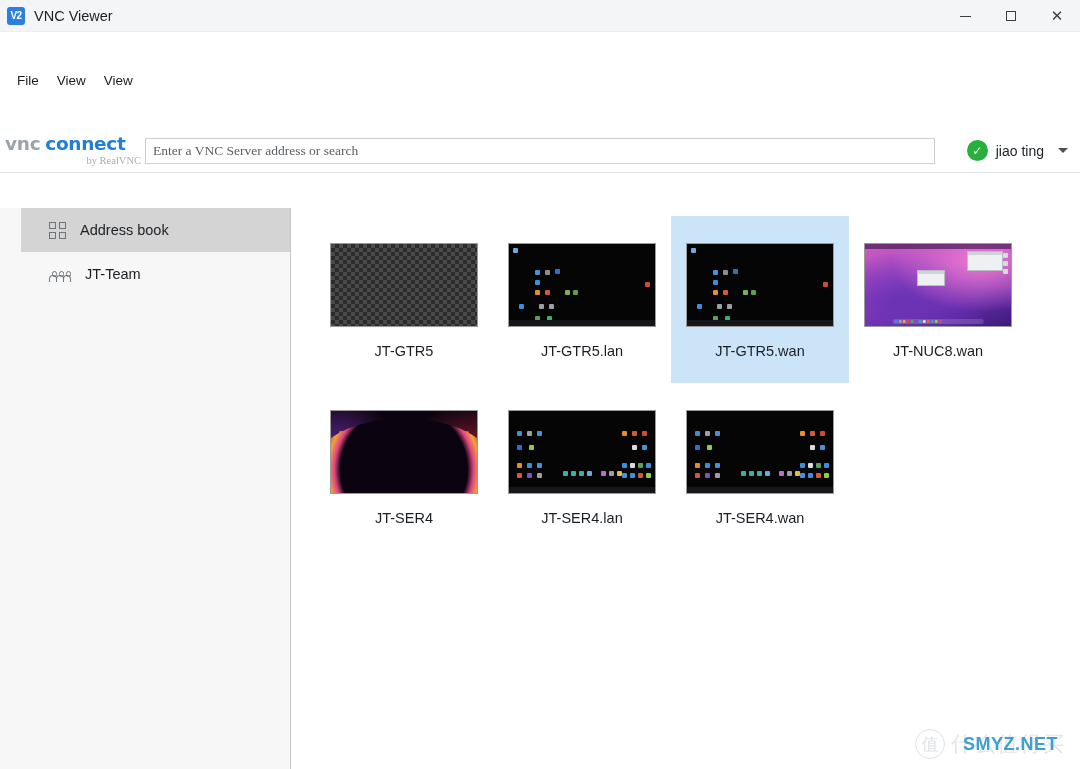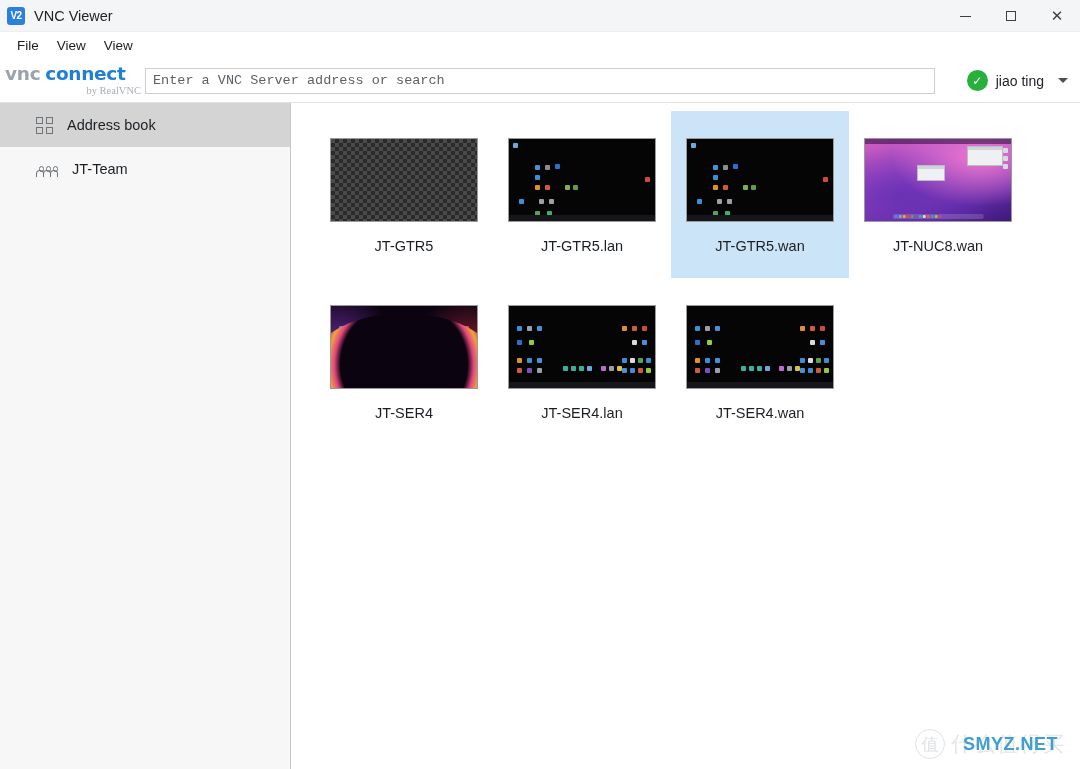--- a/index.html
+++ b/index.html
@@ -8,21 +8,21 @@
     width: 1080px; height: 769px;
     overflow: hidden;
     background: #ffffff;
     font-family: "Liberation Sans", sans-serif;
   }
 
   #app {
     position: relative;
     width: 1080px; height: 769px;
     background: #ffffff;
-    display: flex; flex-direction: column;
+    display: flex; flex-direction: column; gap: 35px;
   }
 
   
   .titlebar {
     height: 32px; min-height: 32px;
     background: #f3f5f7;
     display: flex; align-items: center;
     border-bottom: 1px solid #eceef0;
     position: relative;
   }
@@ -97,21 +97,21 @@
     font-family: Liberation Serif, serif;
   }
   .search-wrap { flex: 1; display: flex; align-items: center; }
   .search-input {
     width: 790px; height: 26px;
     border: 1px solid #cfcfcf;
     background: #ffffff;
     font-size: 13.5px; color: #5c6166;
     padding: 0 7px;
     outline: none;
-    font-family: Liberation Mono, monospace;
+    font-family: Liberation Serif, serif;
   }
   .search-input::placeholder { color: #5c6166; opacity: 1; }
   .user-area {
     display: flex; align-items: center;
     margin-right: 12px; gap: 8px;
   }
   .user-check {
     width: 21px; height: 21px; border-radius: 50%;
     background: #27b03b;
     display: flex; align-items: center; justify-content: center;
@@ -132,21 +132,21 @@
 
   .sidebar {
     width: 291px; min-width: 291px;
     background: #f7f7f7;
     border-right: 1px solid #c8c8c8;
     display: flex; flex-direction: column;
   }
   .side-item {
     height: 44px;
     display: flex; align-items: center;
-    padding-left: 36px; gap: 14px;
+    padding-left: 28px; gap: 14px; margin-left: 21px;
   }
   .side-item.selected { background: #d4d4d4; }
   .side-label { font-size: 14.5px; color: #1b1f23; font-family: "Liberation Sans", sans-serif; }
 
   .icon-grid { width: 17px; height: 17px; display: grid; grid-template-columns: 1fr 1fr; gap: 3px; }
   .icon-grid i { border: 1.4px solid #6e7479; display: block; }
   .icon-team { width: 22px; height: 16px; position: relative; }
   .icon-team i {
     position: absolute; bottom: 0;
     width: 8px; height: 7px;

